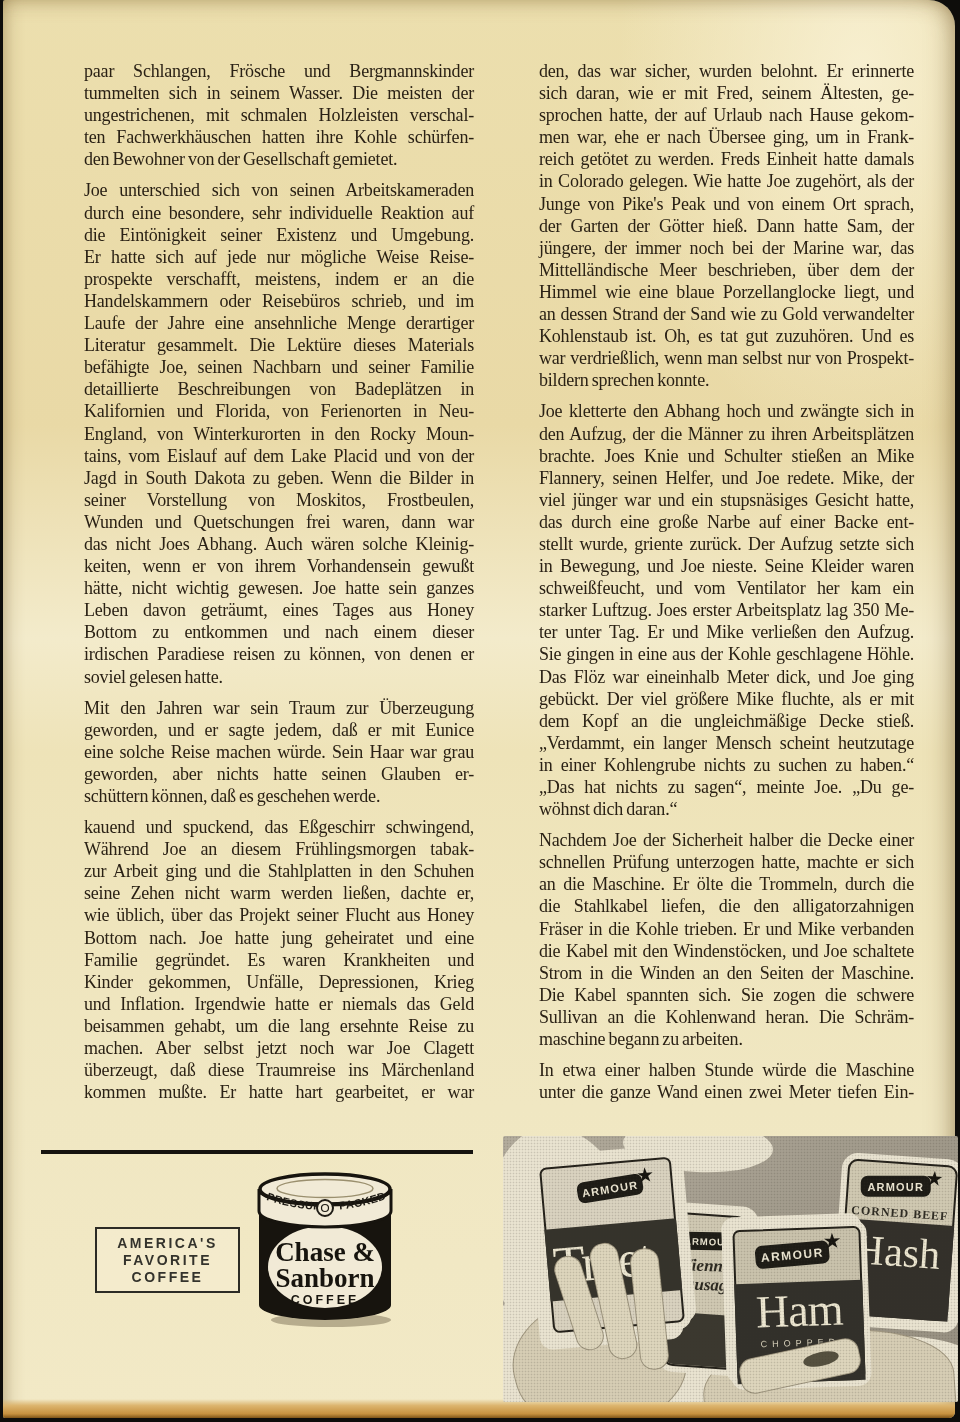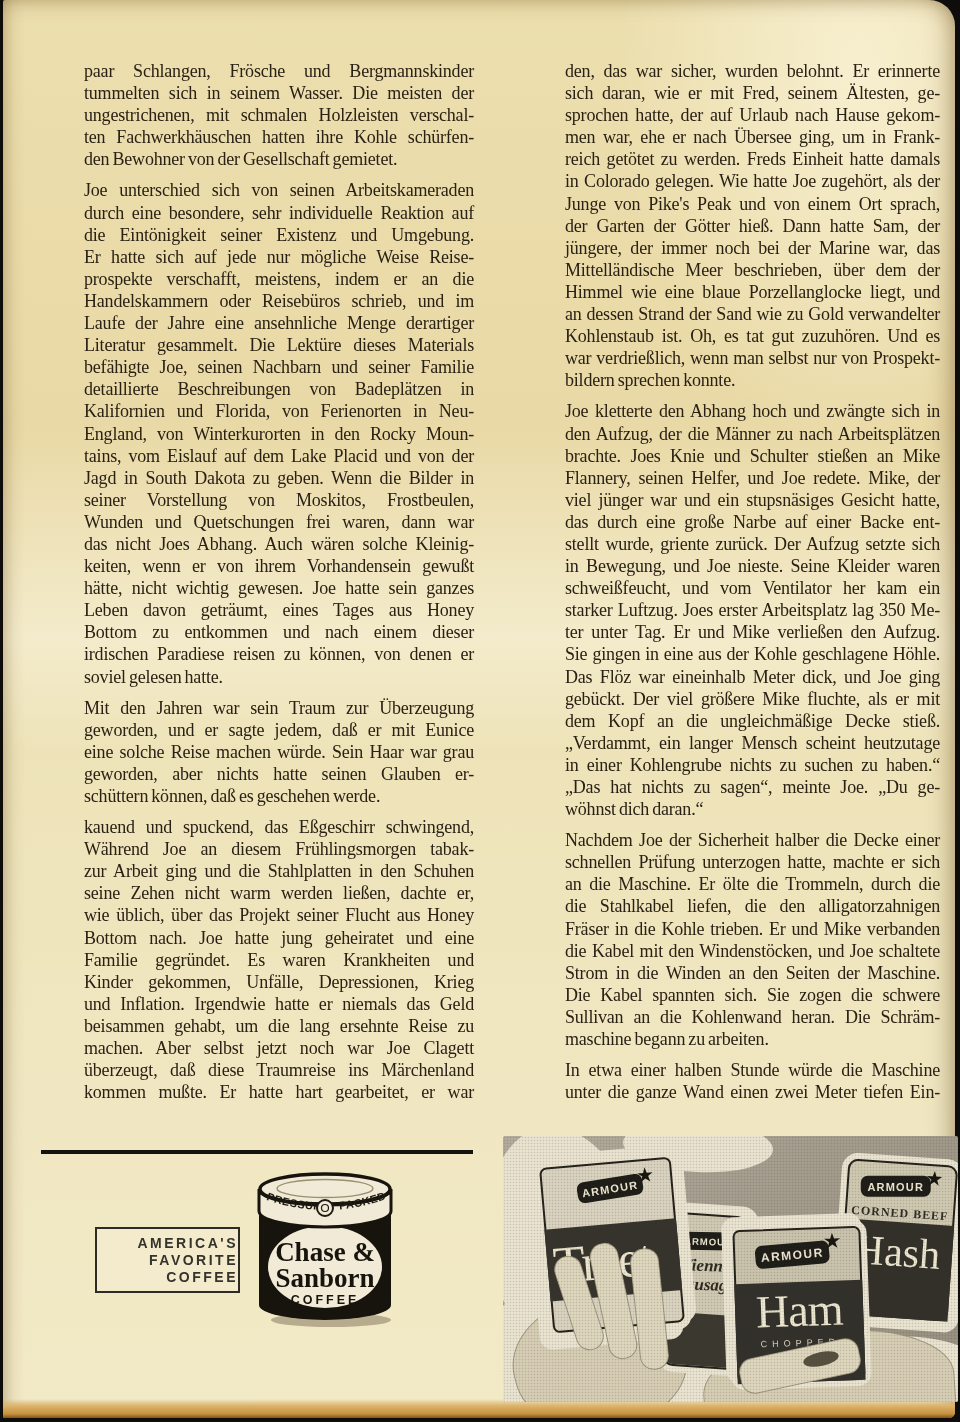--- a/index.html
+++ b/index.html
@@ -14,37 +14,37 @@
     background:
       radial-gradient(ellipse at 90% 5%, rgba(250,243,216,.8) 0%, rgba(250,243,216,0) 20%),
       linear-gradient(180deg,#ecdfae 0%, #e9d9a6 30%, #f3ebcb 45%, #eee3b8 53%, #f0e7c2 78%, #f2e9c6 100%);
     box-shadow: inset 12px 0 20px -12px rgba(96,66,22,.45),
                 inset -16px 0 26px -14px rgba(96,66,22,.5),
                 inset 0 14px 22px -14px rgba(130,96,40,.3);
   }
   
   .column { position:absolute; top:60px; }
   #left-col  { left:65px;  width:406px; }
-  #right-col { left:546px; width:391px; }
+  #right-col { left:520px; width:391px; }
   .para { margin:0 0 9px 16px; }
   .tline {
     font-family:"Liberation Serif", serif;
     font-size:18px; line-height:22.1px;
     color:#2a2115;
     letter-spacing:-0.2px; word-spacing:-1.2px;
     text-align:justify; text-align-last:justify;
     white-space:normal; hyphens:none;
   }
   .tline.last { text-align-last:left; }
   
   .ad-rule { position:absolute; left:38px; top:1150px; width:432px; height:4px; background:#15130f; }
   .tagline-box {
     position:absolute; left:92px; top:1227px; width:141px; height:62px;
     border:2.5px solid #2c2b25; background:rgba(248,242,220,.35);
-    display:flex; flex-direction:column; justify-content:center; text-align:right;
+    display:flex; flex-direction:column; justify-content:center; text-align:center;
   }
   .tagline-box div {
     font-family:"Liberation Sans", sans-serif; font-weight:700;
     font-size:14px; line-height:17px; letter-spacing:2.5px; color:#34332c;
   }
   .coffee-can { position:absolute; left:246px; top:1165px; }
   
   .armour-photo {
     position:absolute; left:500px; top:1136px; width:455px; height:266px;
     overflow:hidden; border-radius:2px;
@@ -174,21 +174,21 @@
         <div class="tline">jüngere, der immer noch bei der Marine war, das</div>
         <div class="tline">Mittelländische Meer beschrieben, über dem der</div>
         <div class="tline">Himmel wie eine blaue Porzellanglocke liegt, und</div>
         <div class="tline">an dessen Strand der Sand wie zu Gold verwandelter</div>
         <div class="tline">Kohlenstaub ist. Oh, es tat gut zuzuhören. Und es</div>
         <div class="tline">war verdrießlich, wenn man selbst nur von Prospekt-</div>
         <div class="tline last">bildern sprechen konnte.</div>
       </div>
       <div class="para">
         <div class="tline">Joe kletterte den Abhang hoch und zwängte sich in</div>
-        <div class="tline">den Aufzug, der die Männer zu nach Arbeitsplätzen</div>
+        <div class="tline">den Aufzug, der die Männer zu ihren Arbeitsplätzen</div>
         <div class="tline">brachte. Joes Knie und Schulter stießen an Mike</div>
         <div class="tline">Flannery, seinen Helfer, und Joe redete. Mike, der</div>
         <div class="tline">viel jünger war und ein stupsnäsiges Gesicht hatte,</div>
         <div class="tline">das durch eine große Narbe auf einer Backe ent-</div>
         <div class="tline">stellt wurde, griente zurück. Der Aufzug setzte sich</div>
         <div class="tline">in Bewegung, und Joe nieste. Seine Kleider waren</div>
         <div class="tline">schweißfeucht, und vom Ventilator her kam ein</div>
         <div class="tline">starker Luftzug. Joes erster Arbeitsplatz lag 350 Me-</div>
         <div class="tline">ter unter Tag. Er und Mike verließen den Aufzug.</div>
         <div class="tline">Sie gingen in eine aus der Kohle geschlagene Höhle.</div>

